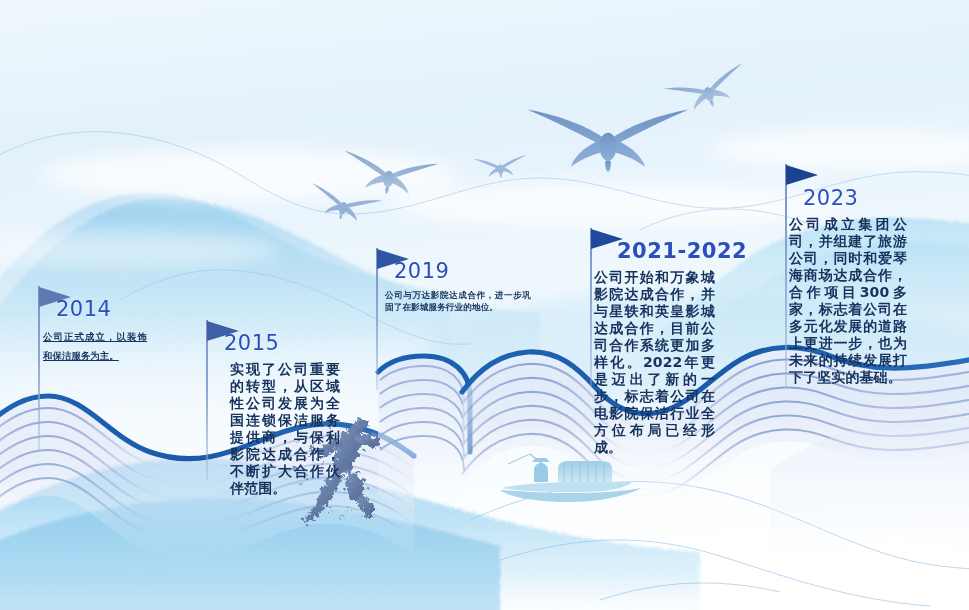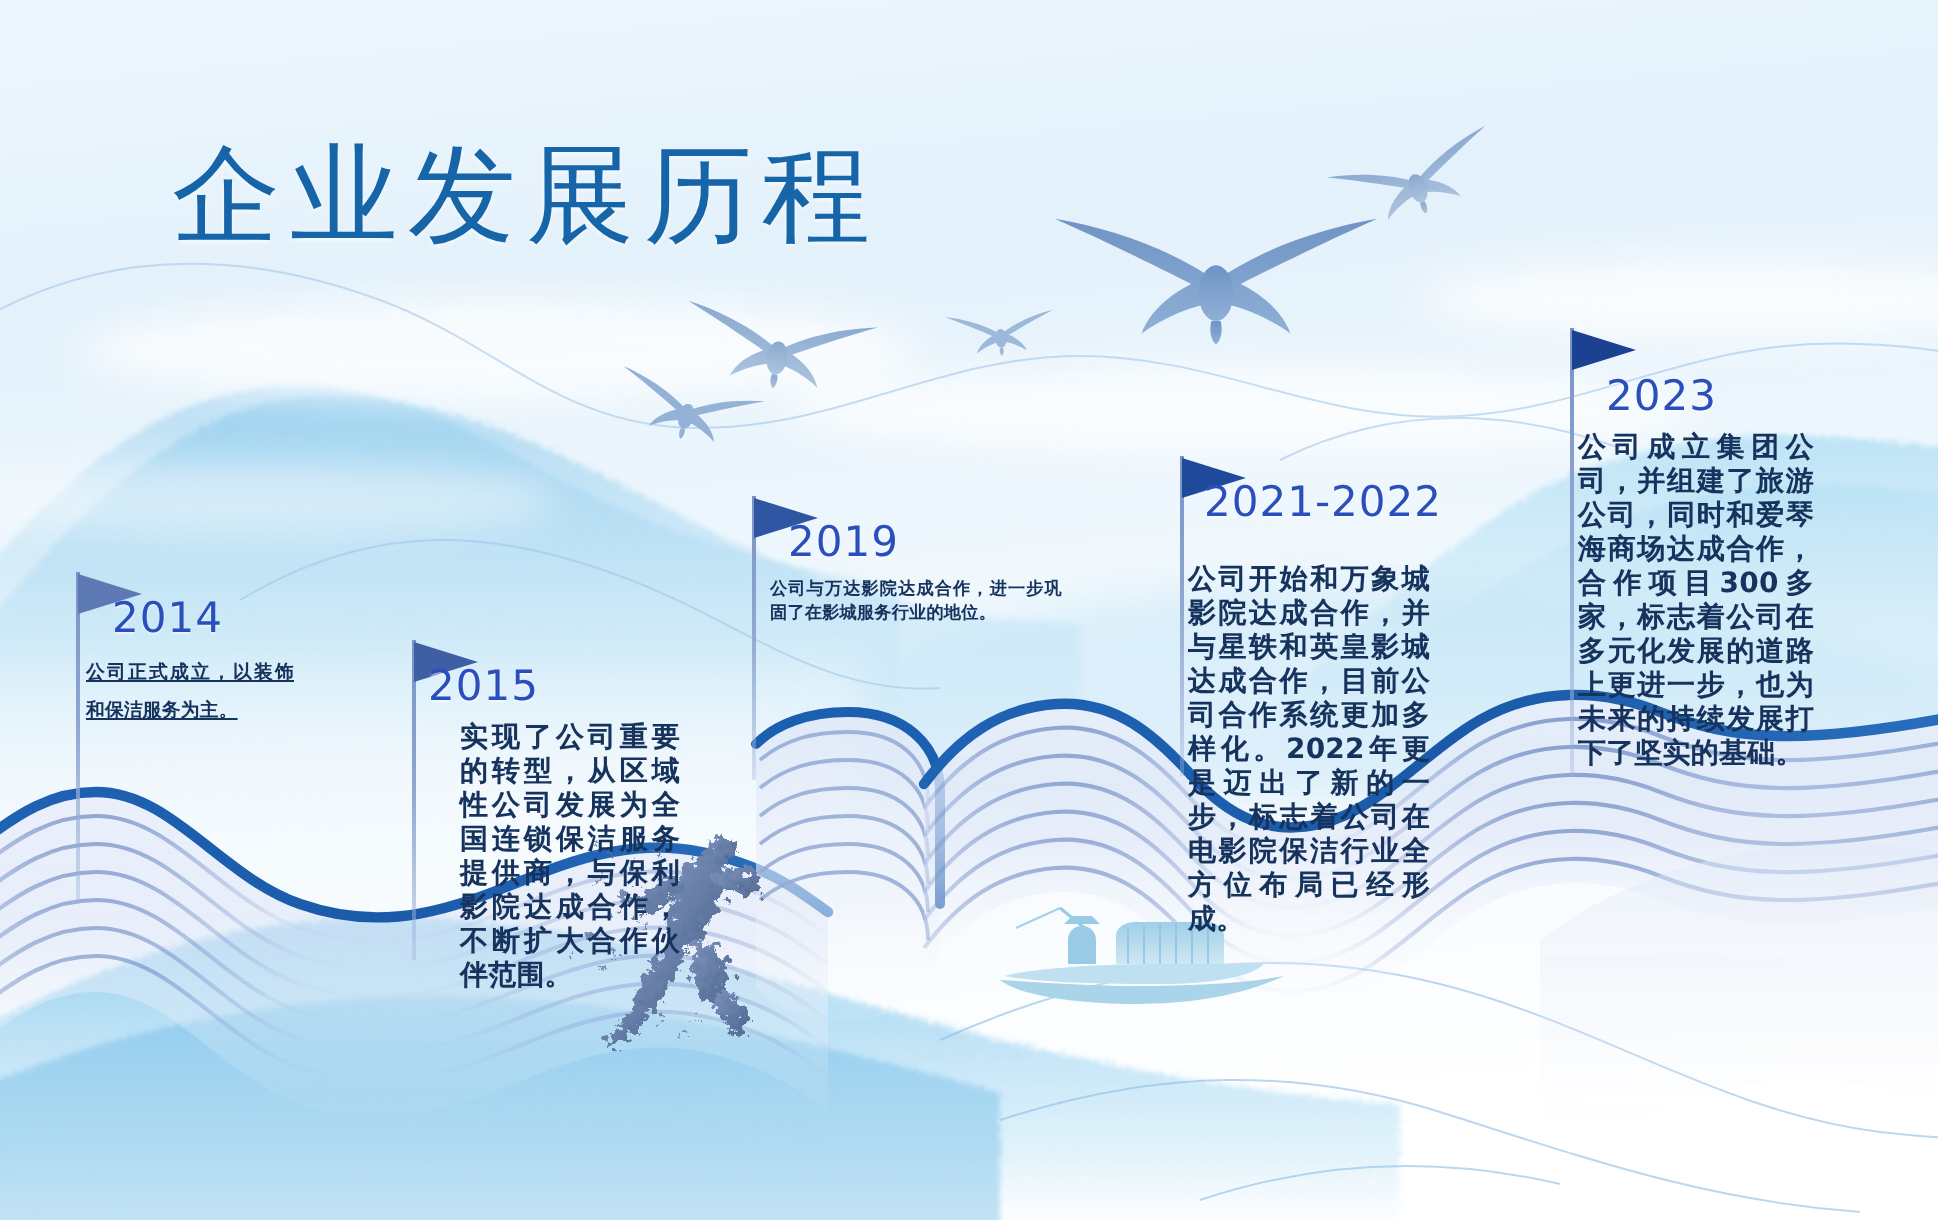--- a/index.html
+++ b/index.html
@@ -399,21 +399,21 @@
     <div class="desc m2012" style="left:5px;top:41px;width:104px;text-decoration:underline;">公司正式成立，以装饰和保洁服务为主。</div>
   </div>
 
   <div class="milestone" style="left:206px;top:320px;">
     <div class="flagpole" style="height:160px;"></div>
     <div class="pennant">
       <svg width="34" height="22" viewBox="0 0 34 22">
           <path d="M0,1 L32,11 L0,21 Z" fill="#3f5fa5"></path>
         </svg>
     </div>
-    <div class="year" style="left:8px;top:11px;">2015</div>
+    <div class="year" style="left:18px;top:11px;">2015</div>
     <div class="desc" style="left:24px;top:41px;width:110px;">实现了公司重要的转型，从区域性公司发展为全国连锁保洁服务提供商，与保利影院达成合作，不断扩大合作伙伴范围。</div>
   </div>
 
   <div class="milestone" style="left:376px;top:248px;">
     <div class="flagpole" style="height:142px;"></div>
     <div class="pennant">
       <svg width="34" height="22" viewBox="0 0 34 22">
           <path d="M0,1 L32,11 L0,21 Z" fill="#2f56a3"></path>
         </svg>
     </div>
@@ -421,30 +421,29 @@
     <div class="desc m2019" style="left:9px;top:41px;width:146px;">公司与万达影院达成合作，进一步巩固了在影城服务行业的地位。</div>
   </div>
 
   <div class="milestone" style="left:590px;top:228px;">
     <div class="flagpole" style="height:160px;"></div>
     <div class="pennant">
       <svg width="34" height="22" viewBox="0 0 34 22">
           <path d="M0,1 L32,11 L0,21 Z" fill="#1f4a9b"></path>
         </svg>
     </div>
-    <div class="year" style="left:12px;top:11px;">2021-2022</div>
-    <div class="desc" style="left:4px;top:54px;width:121px;">公司开始和万象城影院达成合作，并与星轶和英皇影城达成合作，目前公司合作系统更加多样化。2022年更是迈出了新的一步，标志着公司在电影院保洁行业全方位布局已经形成。</div>
+    <div class="year" style="left:27px;top:11px;font-weight:bold;">2021-2022</div>
+    <div class="desc" style="left:4px;top:41px;width:121px;">公司开始和万象城影院达成合作，并与星轶和英皇影城达成合作，目前公司合作系统更加多样化。2022年更是迈出了新的一步，标志着公司在电影院保洁行业全方位布局已经形成。</div>
   </div>
 
   <div class="milestone" style="left:785px;top:164px;">
     <div class="flagpole" style="height:224px;"></div>
     <div class="pennant">
       <svg width="34" height="22" viewBox="0 0 34 22">
           <path d="M0,1 L32,11 L0,21 Z" fill="#1b4193"></path>
         </svg>
     </div>
     <div class="year" style="left:18px;top:22px;">2023</div>
     <div class="desc" style="left:4px;top:52px;width:118px;">公司成立集团公司，并组建了旅游公司，同时和爱琴海商场达成合作，合作项目300多家，标志着公司在多元化发展的道路上更进一步，也为未来的持续发展打下了坚实的基础。</div>
   </div>
 
-  <div id="title">企业发展历程</div>
 
 </div>
 
 </body></html>

